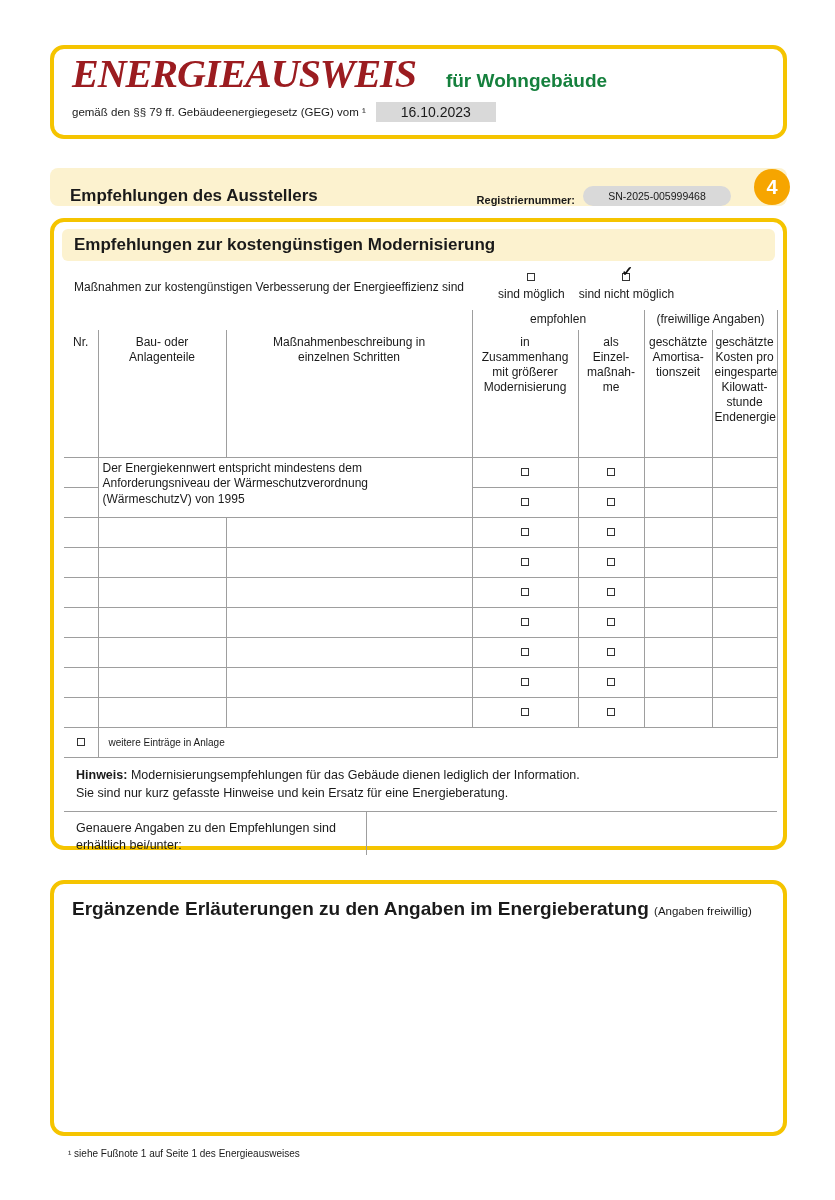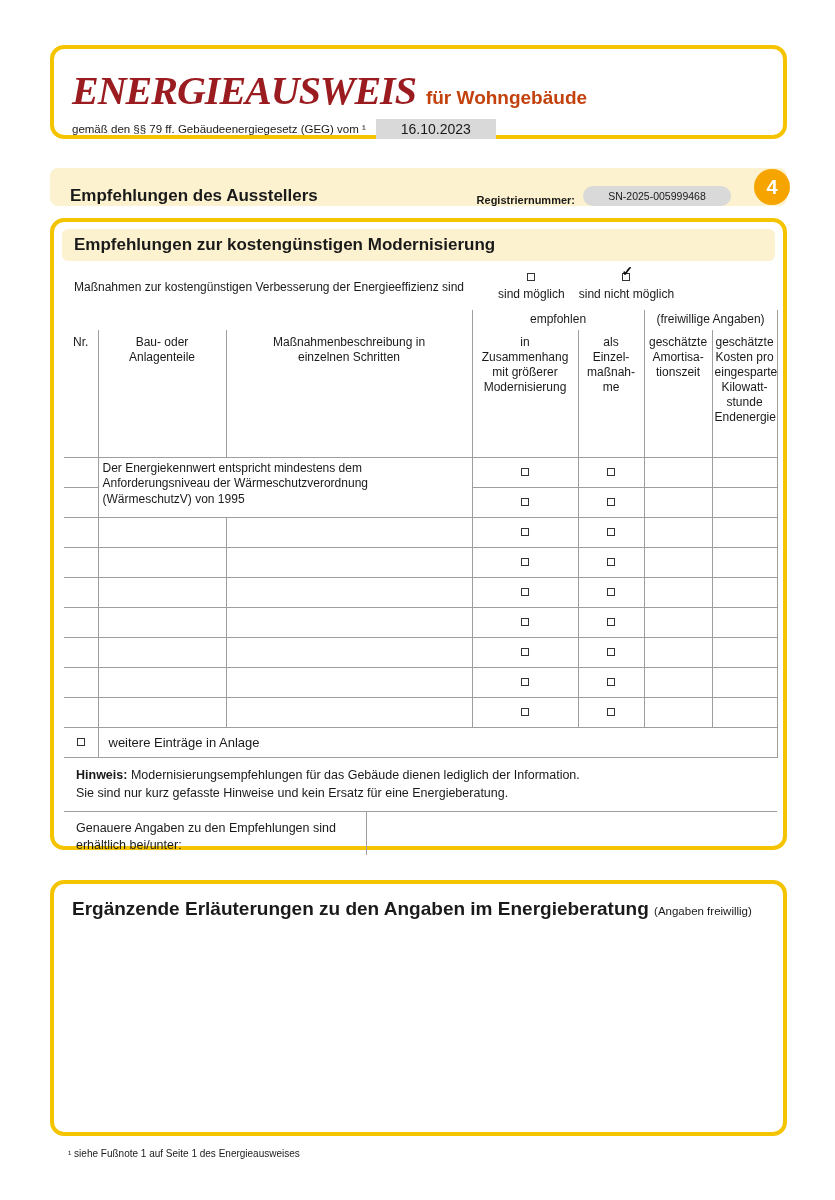--- a/index.html
+++ b/index.html
@@ -14,27 +14,27 @@
   *{box-sizing:border-box;}
   html,body{margin:0;padding:0;}
   body{
     width:835px;height:1200px;background:#fff;
     font-family:"Liberation Sans",sans-serif;color:var(--ink);
     position:relative;overflow:hidden;
   }
   .ybox{border:4px solid var(--border-yellow);border-radius:14px;background:#fff;position:absolute;}
 
   
-  .header-box{left:50px;top:45px;width:737px;height:94px;padding:21px 0 0 18px;}
+  .header-box{left:50px;top:45px;width:737px;height:94px;padding:4px 0 0 18px;}
   .brand-row{display:flex;align-items:baseline;gap:10px;}
   .brand{
     font-family:"Liberation Serif",serif;font-style:italic;font-weight:bold;
     font-size:40px;line-height:1.05;color:var(--brand-red);letter-spacing:-1px;
   }
-  .brand-sub{font-size:19px;font-weight:bold;color:#c2410c;}
+  .brand-sub{font-size:19px;font-weight:bold;color:#15803d;margin-left:20px;}
   .law-row{display:flex;align-items:center;gap:10px;margin-top:7px;font-size:11.5px;}
   .date-box{
     background:var(--field-gray);width:120px;height:20px;font-size:14px;
     display:flex;align-items:center;justify-content:center;
   }
 
   
   .section-bar{
     position:absolute;left:50px;top:168px;width:737px;height:38px;
     background:var(--cream);border-radius:8px;display:flex;align-items:flex-end;
@@ -77,21 +77,21 @@
     border-top:0;text-align:center;vertical-align:top;white-space:pre-line;
     padding:5px 2px 4px 2px;height:127px;line-height:1.25;
   }
   .rec-table tbody td{height:30px;}
   .c-chk{text-align:center;vertical-align:middle;}
   .c-desc{
     padding:3px 4px !important;vertical-align:top;text-align:left;
     white-space:pre-line;line-height:1.3;
   }
   .tr-more td{height:30px;}
-  .more-td{text-align:left;padding-left:10px !important;font-size:13px;vertical-align:middle;}
+  .more-td{text-align:left;padding-left:10px !important;font-size:10px;vertical-align:middle;}
 
   .hinweis{
     flex:none;border-bottom:1px solid var(--line);
     padding:8px 12px 9px 12px;font-size:12.5px;line-height:1.45;margin-left:2px;width:713px;
   }
   .hinweis .b{font-weight:bold;}
   .details{display:flex;flex:1;margin-left:2px;width:713px;}
   .details-left{
     width:303px;border-right:1px solid var(--line);
     padding:8px 10px 0 12px;font-size:12.5px;line-height:1.4;white-space:pre-line;

